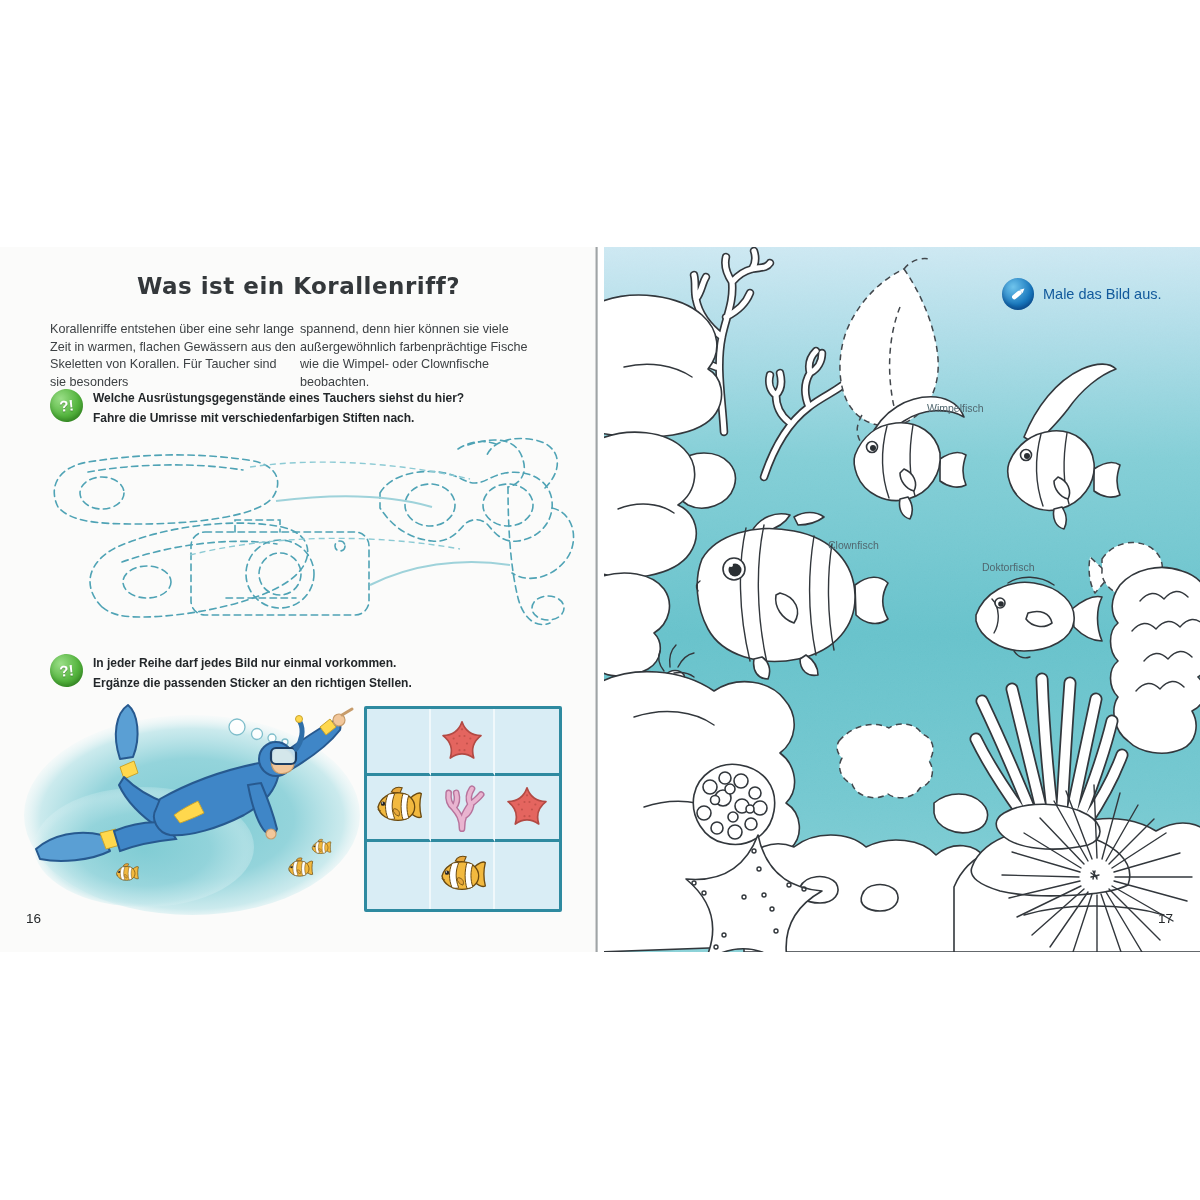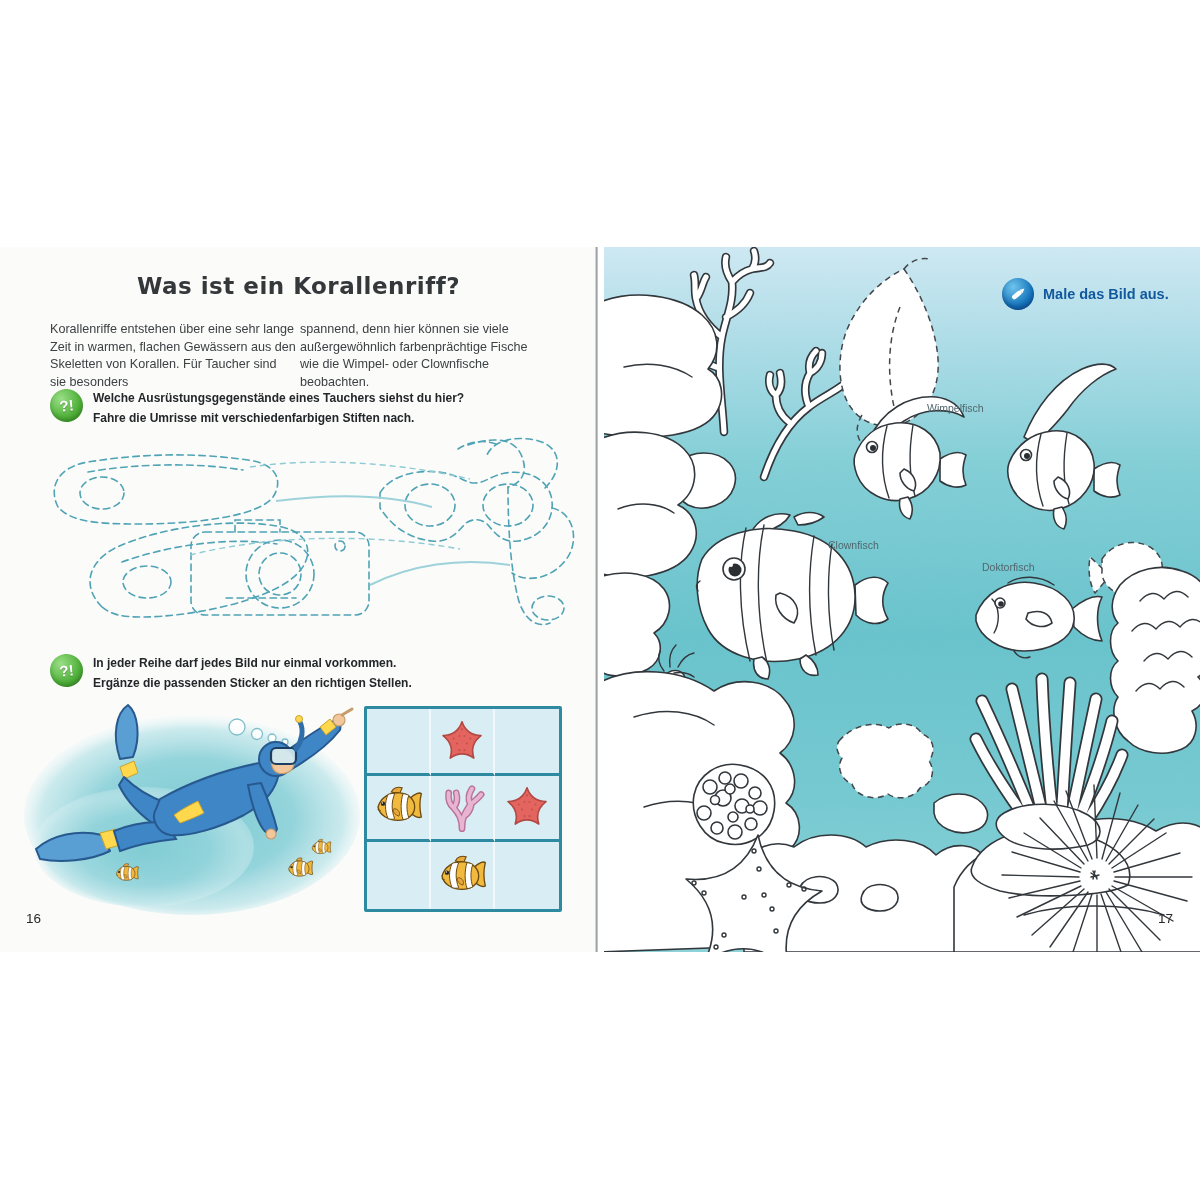--- a/index.html
+++ b/index.html
@@ -32,21 +32,21 @@
   .cell{display:flex;align-items:center;justify-content:center;
         border-right:2px solid #f0f8fb;border-bottom:3px solid #2e8aa0;}
   .cell:nth-child(3n){border-right:none;}
   .cell:nth-child(n+7){border-bottom:none;}
   .cell svg{width:50px;height:50px;display:block;}
   .color-task{position:absolute;left:1002px;top:31px;display:flex;align-items:center;gap:9px;}
   .crayon-badge{width:32px;height:32px;border-radius:50%;
                 background:radial-gradient(circle at 35% 28%,#6fc4ec,#1777bd 60%,#0b539b 100%);
                 box-shadow:inset 0 -3px 4px rgba(0,20,70,.35);
                 display:flex;align-items:center;justify-content:center;}
-  .color-task-label{font-size:14.5px;font-weight:bold;color:#11599c;}
+  .color-task-label{font-size:14.5px;font-weight:normal;color:#11599c;}
   .fish-label{position:absolute;font-size:10.5px;color:#51676f;}
   .hidden-defs{position:absolute;width:0;height:0;overflow:hidden;}
 </style>
 </head>
 <body>
 
 <svg class="hidden-defs" aria-hidden="true">
   <defs>
     <g id="sym-starfish">
       <path d="M30,7 Q35.6,23.3 52.8,23.6 Q39,34 44.1,50.4 Q30,40.5 15.9,50.4 Q21,34 7.2,23.6 Q24.4,23.3 30,7 Z" fill="#e4655f" stroke="#b24a44" stroke-width="2" stroke-linejoin="round"></path>

